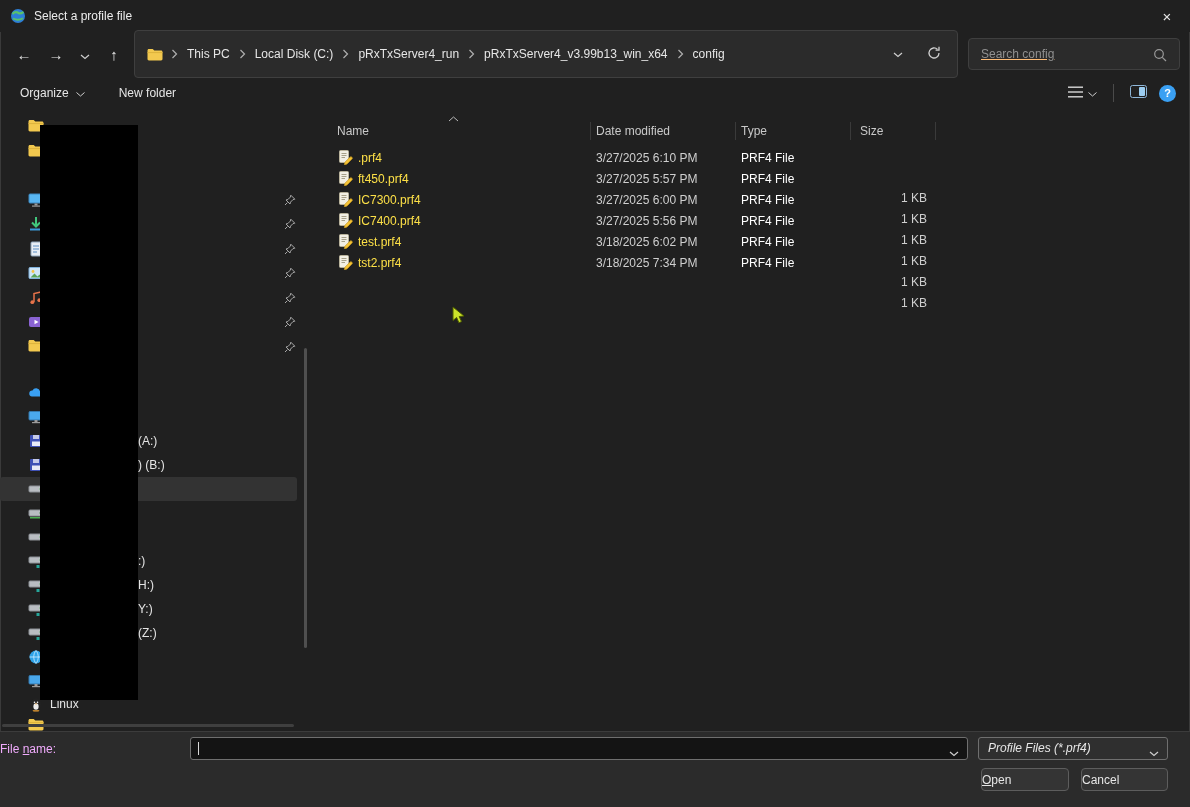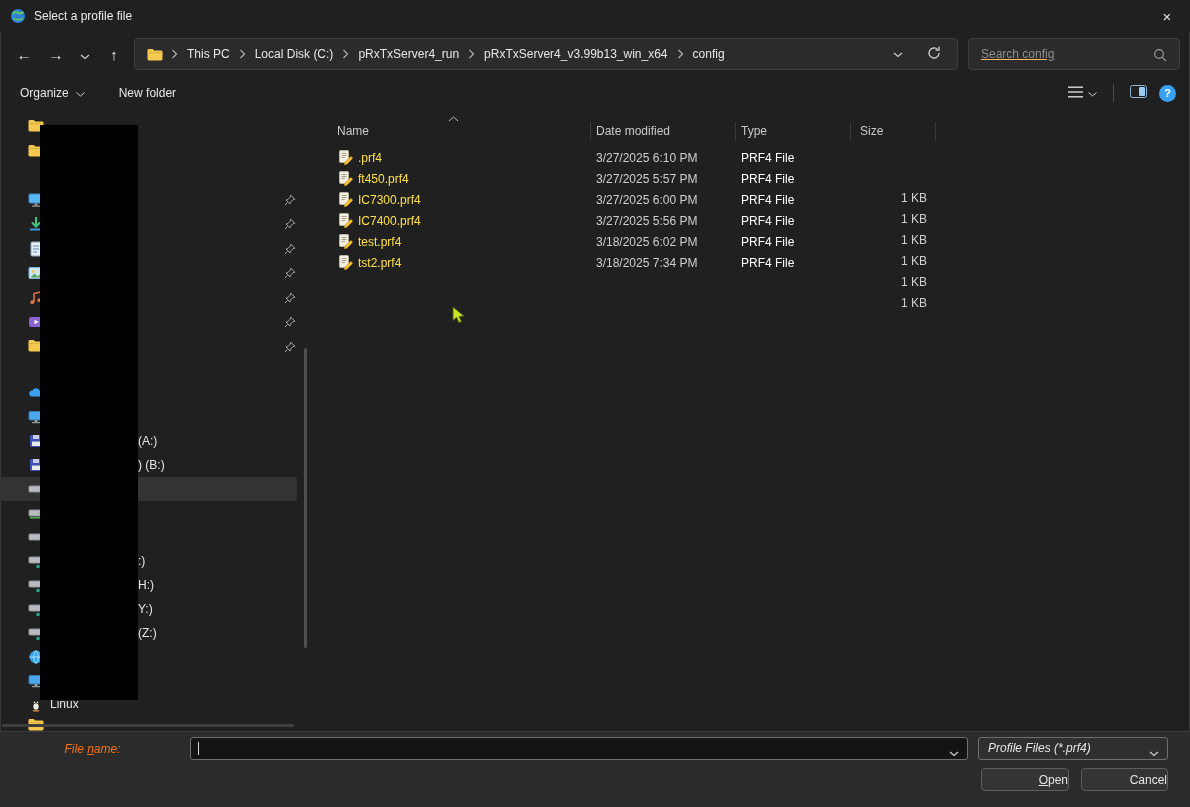--- a/index.html
+++ b/index.html
@@ -12,21 +12,21 @@
   
   .titlebar { position:absolute; left:0; top:0; width:100%; height:32px; display:flex; align-items:center; padding-left:10px; background:#202020; }
   .app-icon { width:16px; height:16px; display:inline-flex; margin-right:8px; }
   .title { font-size:12px; color:#ececec; }
   .close-btn { position:absolute; right:0; top:0; width:46px; height:32px; font-size:15px; color:#e8e8e8; }
 
   
   .navbar { position:absolute; left:0; top:32px; width:100%; height:44px; display:flex; align-items:center; padding:0 10px 0 8px; }
   .nav-btn { width:32px; height:32px; font-size:15px; color:#e4e4e4; display:flex; align-items:center; justify-content:center; border-radius:4px; }
   .nav-btn.small { width:26px; }
-  .addressbar { flex:1; height:32px; margin-left:4px; background:#2b2b2b; border:1px solid #3f3f3f; border-radius:4px; display:flex; align-items:center; padding:0 6px 0 12px; }
+  .addressbar { flex:1; height:48px; margin-left:4px; background:#2b2b2b; border:1px solid #3f3f3f; border-radius:4px; display:flex; align-items:center; padding:0 6px 0 12px; }
   .addr-folder { display:inline-flex; margin-right:6px; }
   .crumbs { display:inline-flex; align-items:center; }
   .crumb { padding:4px 7px; color:#e6e6e6; border-radius:3px; white-space:nowrap; }
   .crumb-sep { display:inline-flex; padding:0 2px; }
   .addr-right { margin-left:auto; display:flex; align-items:center; gap:14px; padding-right:6px; }
   .addr-btn { display:flex; align-items:center; justify-content:center; width:22px; height:22px; }
   .searchbox { width:212px; height:32px; margin-left:10px; background:#2b2b2b; border:1px solid #3f3f3f; border-radius:4px; position:relative; }
   .search-input { width:170px; height:100%; background:transparent; border:none; outline:none; color:#fdba74; font:inherit; padding-left:12px;text-decoration:underline; }
   .search-input::placeholder { color:#8f8f8f; }
   .search-icon { position:absolute; right:12px; top:9px; }
@@ -64,28 +64,28 @@
   .cell { position:absolute; top:0; line-height:21px; white-space:nowrap; }
   .cell.name { left:17px; color:#fde047; }
   .ficon { display:inline-block; width:16px; height:16px; vertical-align:-3px; margin-right:5px; }
   .cell.mod { left:276px; color:#cfcfcf; }
   .cell.type { left:421px; color:#ffffff; }
   .cell.size { left:530px; width:77px; text-align:right; color:#cfcfcf;margin-top:40px; }
   .cursor { position:absolute; left:452px; top:196px; z-index:9; }
 
   
   .footer { position:absolute; left:0; top:731px; width:100%; height:76px; background:#2b2b2b; border-top:1px solid #3c3c3c; }
-  .fn-label { position:absolute; left:0; top:10px; width:185px; text-align:center; color:#f97316;font-style:italic; }
+  .fn-label { position:absolute; left:0; top:10px; width:185px; text-align:left; color:#f0abfc; }
   .fn-combo { position:absolute; left:190px; top:5px; width:778px; height:23px; background:#141414; border:1px solid #6f6f6f; border-radius:3px; }
   .fn-input { position:absolute; left:0; top:0; width:740px; height:100%; background:transparent; border:none; outline:none; color:#e6e6e6; font:inherit; padding-left:6px; }
   .text-caret { position:absolute; left:7px; top:4px; width:1px; height:13px; background:#d8d8d8; }
   .combo-chev { position:absolute; right:8px; top:8px; }
   .ft-select { position:absolute; left:978px; top:5px; width:190px; height:23px; background:#2f2f2f; border:1px solid #6f6f6f; border-radius:3px;font-style:italic; }
   .ft-select > span:first-child { line-height:21px; padding-left:9px; display:inline-block; color:#e6e6e6; }
-  .btn { position:absolute; top:36px; height:23px; background:#343434; border:1px solid #5d5d5d; border-radius:4px; color:#e6e6e6; font-size:12px; text-align:right; }
+  .btn { position:absolute; top:36px; height:23px; background:#343434; border:1px solid #5d5d5d; border-radius:4px; color:#e6e6e6; font-size:12px; text-align:left; }
   .btn.open { left:981px; width:88px; }
   .btn.cancel { left:1081px; width:87px; }
 </style>
 </head>
 <body>
 
 <div class="window">
 
   <div class="titlebar">
     <span class="app-icon">

